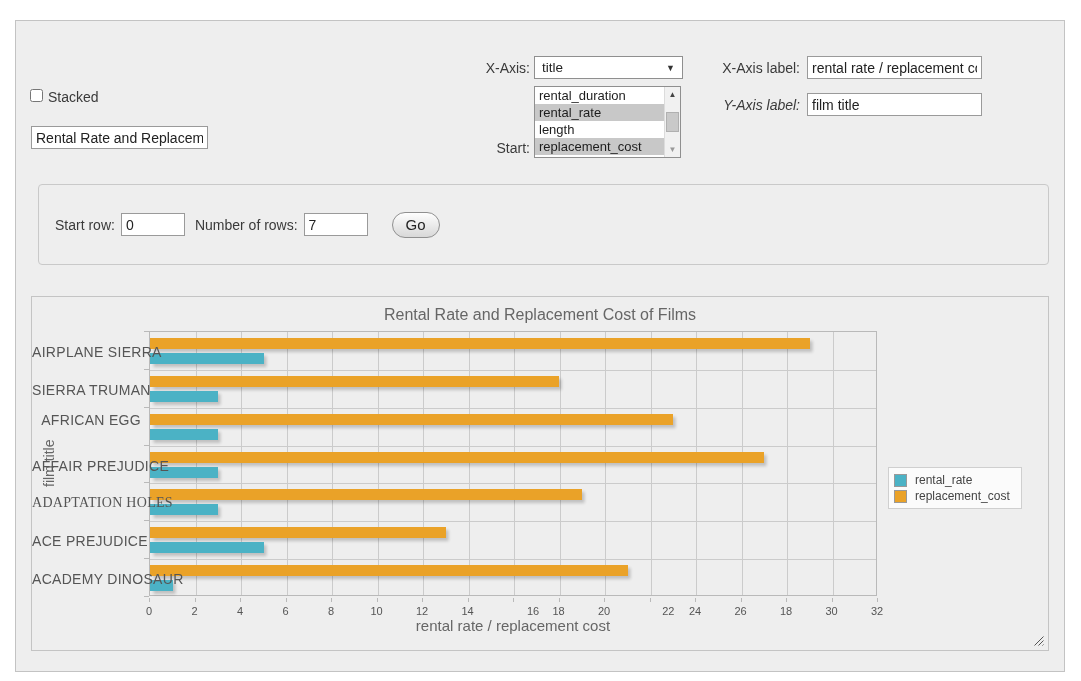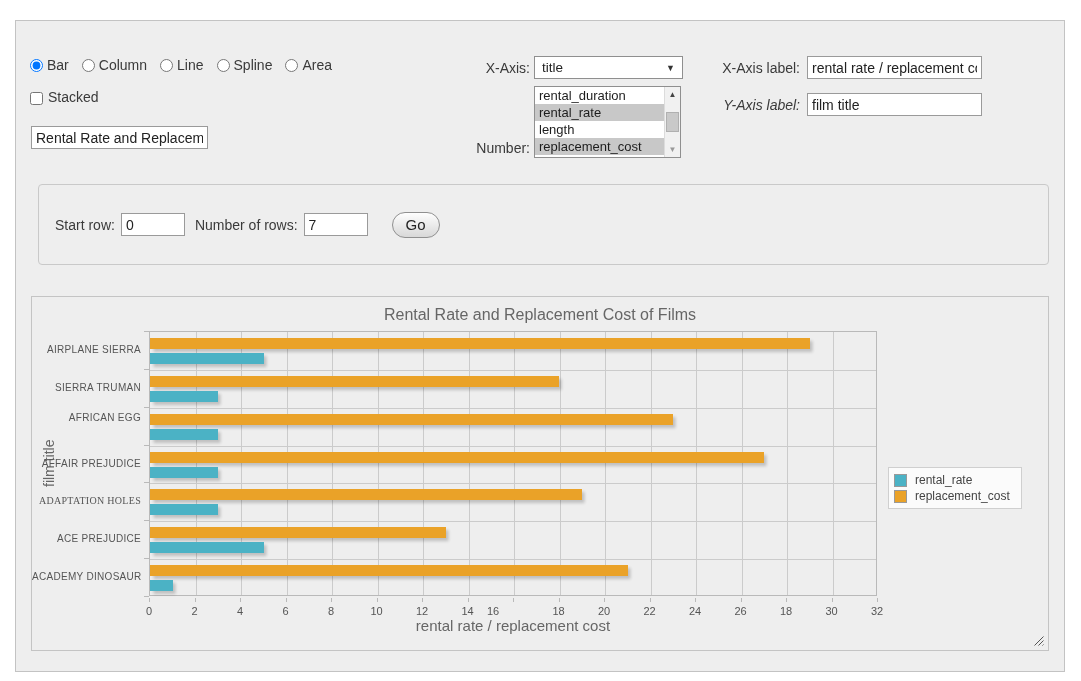--- a/index.html
+++ b/index.html
@@ -10,21 +10,21 @@
   .legend-tab { position:absolute; left:14px; top:-13px; background:#fff; border:1px solid #9a9a9a;
                 padding:5px 13px; font-size:13px; font-weight:bold; color:#333;
                 box-shadow:2px 2px 3px rgba(0,0,0,0.35); }
 
   .lbl { position:absolute; font-size:14px; color:#3a3a3a; }
   .r-align { text-align:right; }
 
   .radio-row { position:absolute; left:14px; top:36px; display:flex; gap:13px; align-items:center;
                font-size:14px; color:#3a3a3a; }
   .radio-row label { display:flex; align-items:center; gap:4px; cursor:default; }
-  .stacked-row { position:absolute; left:14px; top:68px; display:flex; align-items:flex-end; gap:5px;
+  .stacked-row { position:absolute; left:14px; top:68px; display:flex; align-items:flex-start; gap:5px;
                  font-size:14px; color:#3a3a3a; }
 
   input[type="text"] { background:#fff; border:1px solid #9a9a9a; font-size:14px; color:#222;
                        padding:1px 4px; font-family:"Liberation Sans",sans-serif; }
   .title-input { position:absolute; left:15px; top:105px; width:177px; height:23px; }
 
   .xaxis-lbl  { left:440px; top:39px; width:74px; }
   .select-box { position:absolute; left:518px; top:35px; width:149px; height:23px; background:#fff;
                 border:1px solid #8f8f8f; display:flex; align-items:center; padding:0 7px;
                 font-size:13.5px; color:#222; }
@@ -68,71 +68,49 @@
   .x-axis-title { position:absolute; left:117px; width:728px; top:320px; text-align:center;
                   font-size:15px; color:#666; }
   .plot-area { position:absolute; left:117px; top:34px; width:728px; height:265px;
                border:1px solid #b9b9b9; }
   .vgrid { position:absolute; top:0; bottom:0; width:1px; background:#cbcbcb; }
   .hgrid { position:absolute; left:0; right:0; height:1px; background:#cbcbcb; }
   .bar { position:absolute; left:0; height:11px; box-shadow:2.5px 3px 3px rgba(0,0,0,0.2); }
   .x-tick { position:absolute; width:1px; height:4px; background:#b9b9b9; }
   .y-tick { position:absolute; width:5px; height:1px; background:#b9b9b9; }
   .x-tick-label { position:absolute; width:50px; text-align:center; font-size:11px; color:#555; }
-  .cat-label { position:absolute; left:0; width:109px; text-align:right; font-size:10px;
+  .cat-label { position:absolute; left:0; width:109px; text-align:right; font-size:14px;
                color:#555; letter-spacing:0.3px; white-space:nowrap; }
   .chart-legend { position:absolute; left:856px; top:170px; background:#fbfbfb;
                   border:1px solid #cfcfcf; padding:3px; }
   .legend-row { display:flex; align-items:center; margin:2px; }
   .legend-swatch { width:13px; height:13px; border:1px solid #999; }
   .legend-label { font-size:12px; color:#444; padding:0 6px 0 8px; white-space:nowrap; }
   .resize-handle { position:absolute; right:3px; bottom:3px; }
 </style>
 </head>
 <body>
 
 <div class="fieldset">
 
-  <div class="radio-row" id="chart-type-radios">
-      <label>
-        <input type="radio" name="ctype" checked="" style="">
-        <span>Bar</span>
-      </label>
-      <label>
-        <input type="radio" name="ctype" style="">
-        <span>Column</span>
-      </label>
-      <label>
-        <input type="radio" name="ctype" style="">
-        <span>Line</span>
-      </label>
-      <label>
-        <input type="radio" name="ctype" style="">
-        <span>Spline</span>
-      </label>
-      <label>
-        <input type="radio" name="ctype" style="">
-        <span>Area</span>
-      </label>
-    </div>
 
   <label class="stacked-row">
     <input type="checkbox" style="">
     <span>Stacked</span>
   </label>
 
   <input class="title-input" type="text" value="Rental Rate and Replacement Cost of Films" style="">
 
   <span class="lbl r-align xaxis-lbl">X-Axis:</span>
   <div class="select-box">
     <span>title</span>
     <span class="select-arrow">▼</span>
   </div>
 
-  <span class="lbl r-align series-lbl">Number:</span>
+  <span class="lbl r-align series-lbl">Start:</span>
   <div class="series-list">
     <div class="series-items" id="series-items">
         <div class="series-item">rental_duration</div>
         <div class="series-item selected">rental_rate</div>
         <div class="series-item">length</div>
         <div class="series-item selected">replacement_cost</div>
       </div>
     <div class="series-scrollbar">
       <div class="sb-btn">▲</div>
       <div class="sb-thumb"></div>
@@ -218,27 +196,27 @@
       <div class="x-tick-label" style="left: 228.5px; top: 308px;">6</div>
       <div class="x-tick" style="left: 299px; top: 301px;"></div>
       <div class="x-tick-label" style="left: 274px; top: 308px;">8</div>
       <div class="x-tick" style="left: 344.5px; top: 301px;"></div>
       <div class="x-tick-label" style="left: 319.5px; top: 308px;">10</div>
       <div class="x-tick" style="left: 390px; top: 301px;"></div>
       <div class="x-tick-label" style="left: 365px; top: 308px;">12</div>
       <div class="x-tick" style="left: 435.5px; top: 301px;"></div>
       <div class="x-tick-label" style="left: 410.5px; top: 308px;">14</div>
       <div class="x-tick" style="left: 481px; top: 301px;"></div>
-      <div class="x-tick-label" style="left: 436px; top: 308px; text-align: center;">16</div>
+      <div class="x-tick-label" style="left: 476px; top: 308px; text-align: center;">16</div>
       <div class="x-tick" style="left: 526.5px; top: 301px;"></div>
       <div class="x-tick-label" style="left: 501.5px; top: 308px;">18</div>
       <div class="x-tick" style="left: 572px; top: 301px;"></div>
       <div class="x-tick-label" style="left: 547px; top: 308px;">20</div>
       <div class="x-tick" style="left: 617.5px; top: 301px;"></div>
-      <div class="x-tick-label" style="left: 592.5px; top: 308px;">22</div>
+      <div class="x-tick-label" style="left: 592.5px; top: 308px; text-align: right;">22</div>
       <div class="x-tick" style="left: 663px; top: 301px;"></div>
       <div class="x-tick-label" style="left: 638px; top: 308px;">24</div>
       <div class="x-tick" style="left: 708.5px; top: 301px;"></div>
       <div class="x-tick-label" style="left: 683.5px; top: 308px;">26</div>
       <div class="x-tick" style="left: 754px; top: 301px;"></div>
       <div class="x-tick-label" style="left: 729px; top: 308px;">18</div>
       <div class="x-tick" style="left: 799.5px; top: 301px;"></div>
       <div class="x-tick-label" style="left: 774.5px; top: 308px;">30</div>
       <div class="x-tick" style="left: 845px; top: 301px;"></div>
       <div class="x-tick-label" style="left: 820px; top: 308px;">32</div>

